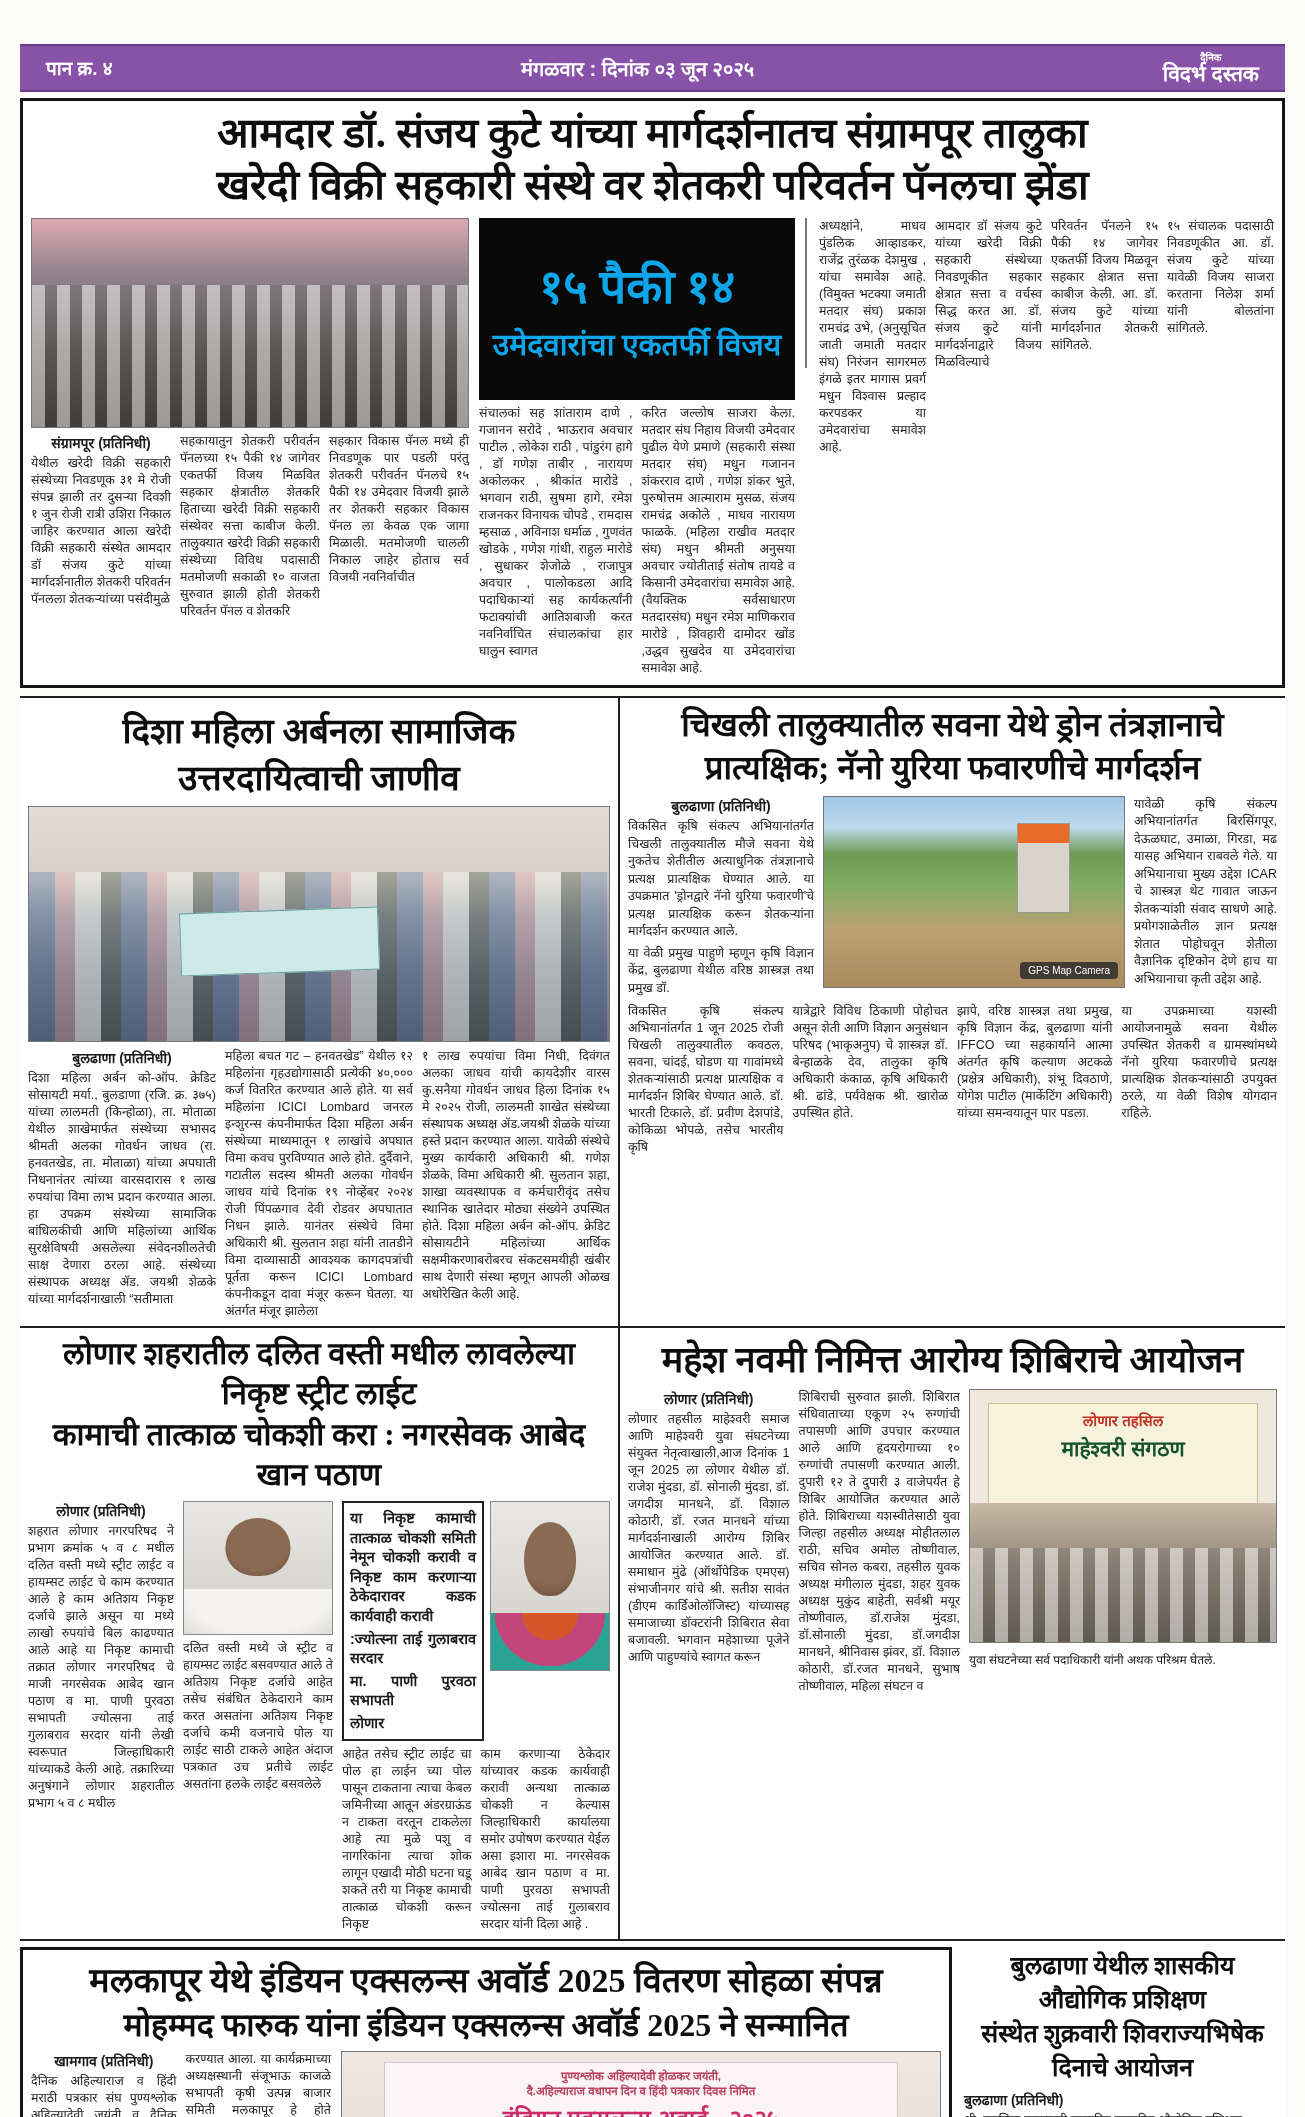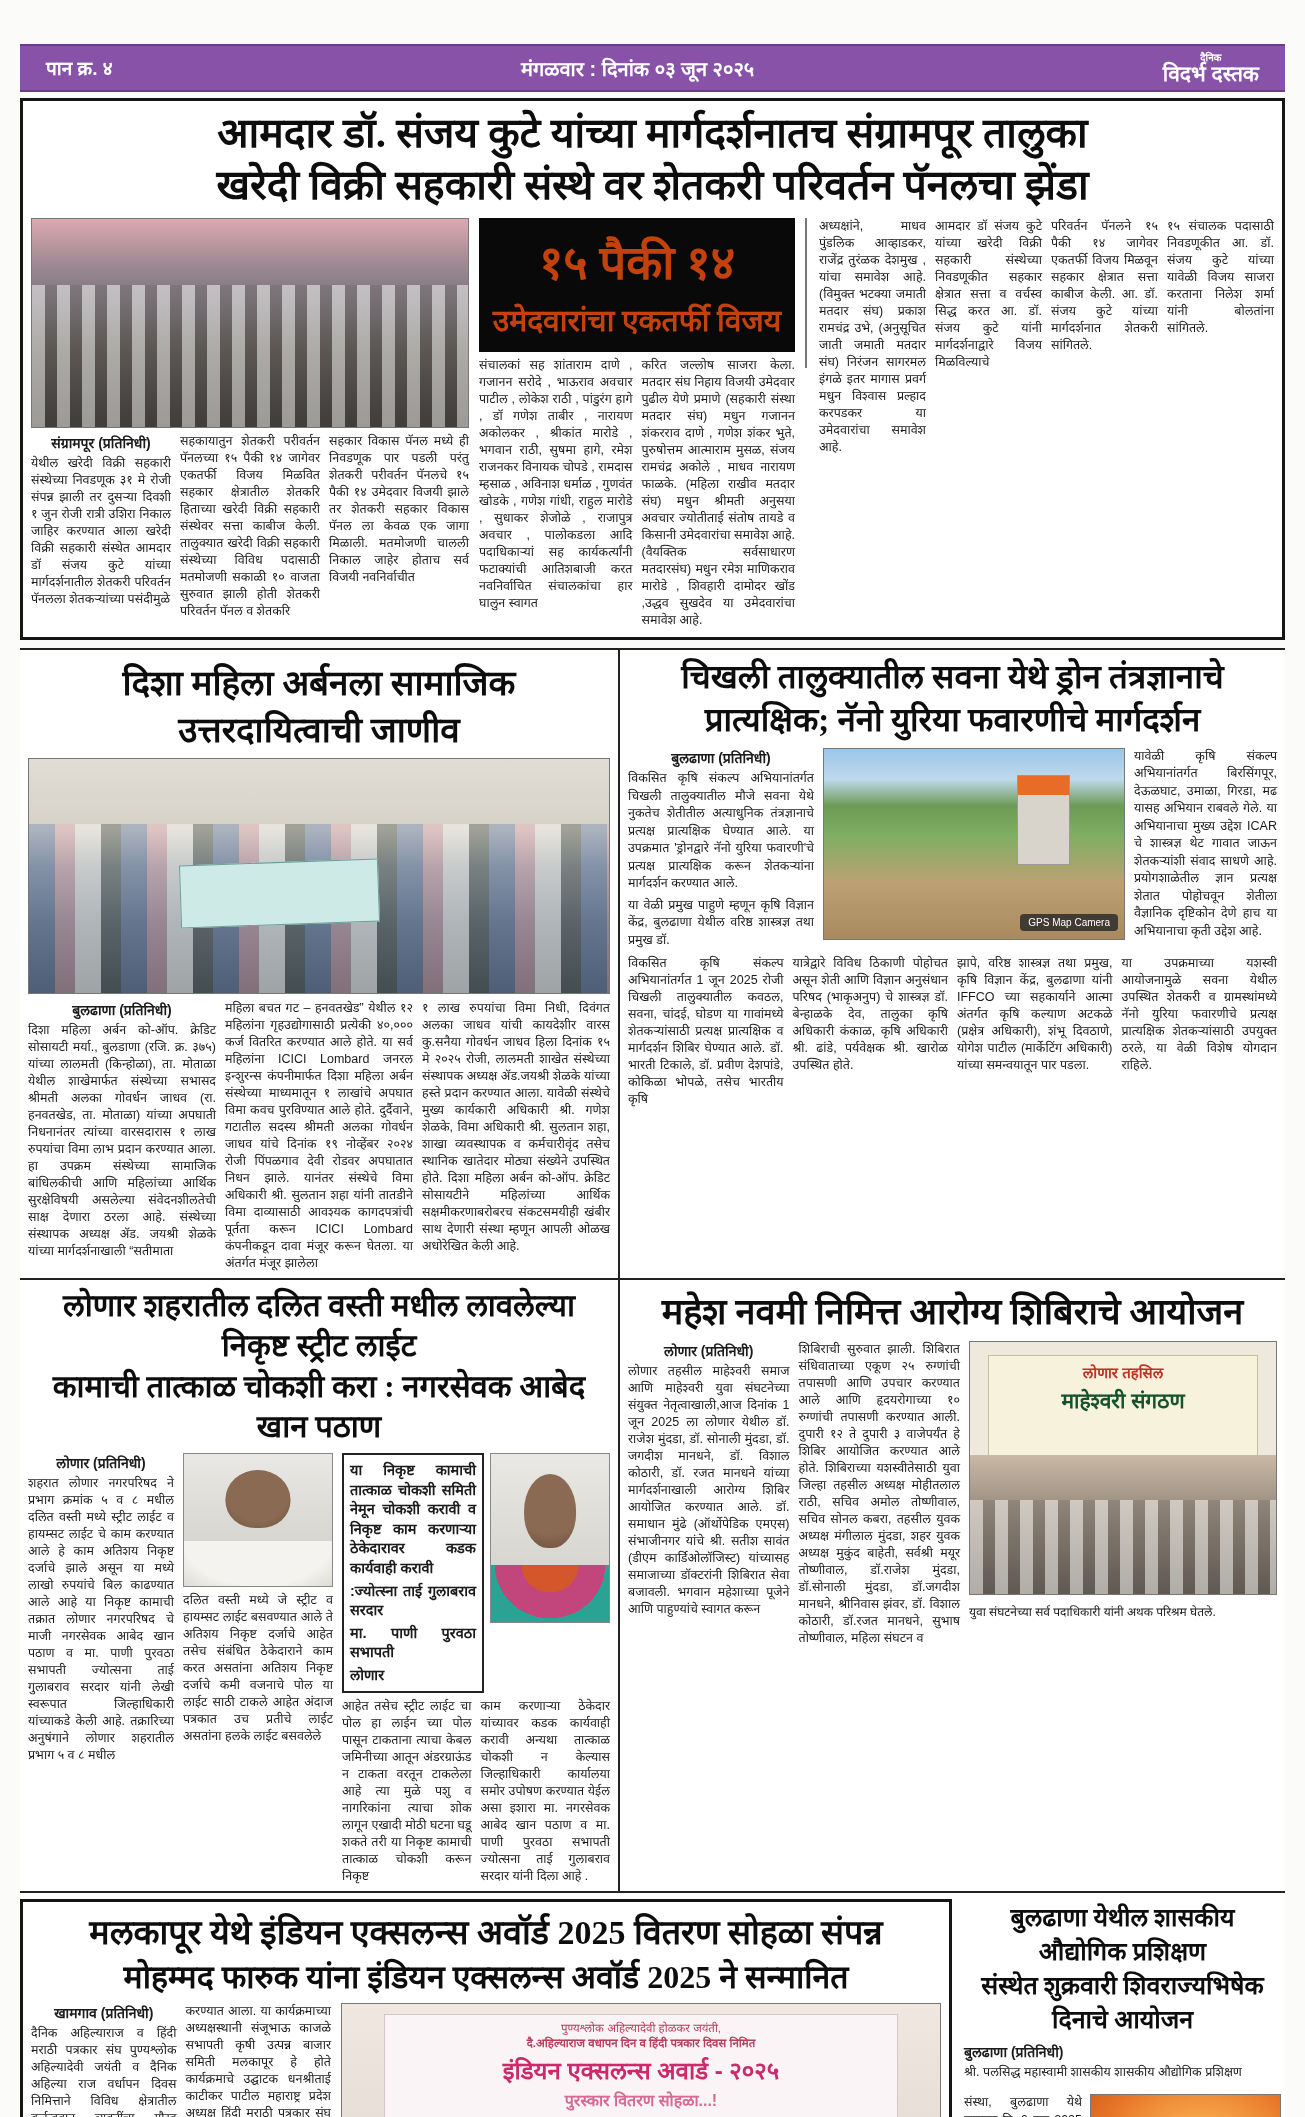--- a/index.html
+++ b/index.html
@@ -22,21 +22,21 @@
   
   .a1box{border:3px solid #151515;margin-top:6px;padding:6px 8px 8px 8px;background:#fff;}
   .a1h{font-size:41px;line-height:1.28;}
   .a1grid{display:flex;gap:10px;margin-top:6px;}
   .zoneL{width:438px;flex:none;display:flex;flex-direction:column;gap:5px;}
   .zoneC{width:316px;flex:none;display:flex;flex-direction:column;gap:5px;}
   .zoneR{flex:1;display:flex;gap:12px;}
   .ph1{height:210px;background:linear-gradient(180deg,#dca9b2 0%,#bb97a0 12%,#988690 24%,#7a747c 40%,#56524f 62%,#2d2b29 100%);}
   .ph1:after,.ph2:after,.ph5f:after{content:"";position:absolute;left:0;right:0;bottom:0;top:32%;background:repeating-linear-gradient(90deg,rgba(245,245,242,.55) 0 13px,rgba(105,100,96,.30) 13px 25px);}
   .ph2{height:150px;background:linear-gradient(180deg,#ead9c6 0%,#d9c6b2 35%,#a28e78 75%,#6e5d4c 100%);}
-  .blackbox{background:#090909;color:#c2410c;height:134px;display:flex;flex-direction:column;align-items:center;justify-content:center;gap:6px;}
+  .blackbox{background:#090909;color:#0ea5e9;height:182px;display:flex;flex-direction:column;align-items:center;justify-content:center;gap:6px;}
   .bb1{font-size:47px;font-weight:bold;font-family:"Liberation Serif",serif;}
   .bb2{font-size:30px;font-weight:bold;font-family:"Liberation Serif",serif;}
   
   .row2{display:flex;margin-top:8px;border-top:2px solid #222;border-bottom:2px solid #222;background:#fff;}
   .art2{width:600px;flex:none;padding:6px 8px;border-right:2px solid #222;box-sizing:border-box;}
   .a2h{font-size:35px;margin:2px 0 6px 0;}
   .ph3{height:236px;background:linear-gradient(180deg,#e2ddd4 0%,#d6d2c8 30%,#9aa0a6 46%,#6a7480 70%,#47505a 100%);}
   .cheque{position:absolute;left:26%;top:44%;width:34%;height:26%;background:#cdeae6;border:1px solid #6b9e9a;transform:rotate(-2deg);}
   .figband{position:absolute;left:0;right:0;top:28%;bottom:0;background:repeating-linear-gradient(90deg,rgba(90,120,170,.35) 0 26px,rgba(235,170,180,.35) 26px 46px,rgba(245,245,240,.5) 46px 72px,rgba(60,70,60,.35) 72px 92px);}
   .art3{flex:1;padding:6px 8px;box-sizing:border-box;}
@@ -72,21 +72,21 @@
   
   .row4{display:flex;gap:8px;background:#fff;padding-bottom:8px;}
   .art6{width:932px;flex:none;border:3px solid #151515;padding:6px 8px;box-sizing:border-box;margin-top:6px;}
   .a6h1{font-size:34px;}
   .a6h2{font-size:32px;}
   .a6grid{display:flex;gap:10px;margin-top:6px;}
   .a6L{width:300px;flex:none;}
   .a6R{flex:1;display:flex;flex-direction:column;gap:6px;}
   .ph6{height:246px;background:linear-gradient(180deg,#efe7e0 0%,#e7ded6 52%,#cdb489 60%,#c4a778 80%,#b89a6b 100%);}
   .ph6 .awbnr{position:absolute;left:7%;top:4%;width:86%;height:52%;background:#faf4f6;border:1px solid #d8c4cc;text-align:center;padding-top:5px;box-sizing:border-box;}
-  .awbnr .l1{color:#b8405e;font-size:11.5px;font-weight:normal;}
+  .awbnr .l1{color:#b8405e;font-size:11.5px;font-weight:bold;}
   .awbnr .l2{color:#b8405e;font-size:11.5px;font-weight:bold;}
   .awbnr .l3{color:#cb2a6b;font-size:24px;font-weight:bold;margin:3px 0;}
   .awbnr .l4{color:#d66a93;font-size:16px;font-weight:bold;}
   .art7{flex:1;margin-top:6px;padding:2px 4px;}
   .a7h{font-size:25px;line-height:1.35;}
   .a7p{font-size:12.5px;line-height:1.4;text-align:justify;margin-top:3px;}
   .a7grid{display:flex;gap:8px;margin-top:4px;}
   .a7c{width:118px;flex:none;font-size:12.5px;line-height:1.4;text-align:justify;}
   .ph7{flex:1;height:208px;background:radial-gradient(circle at 58% 42%,#ffd887 0%,#f7a649 38%,#e8772a 68%,#cc5514 100%);}
 </style>

